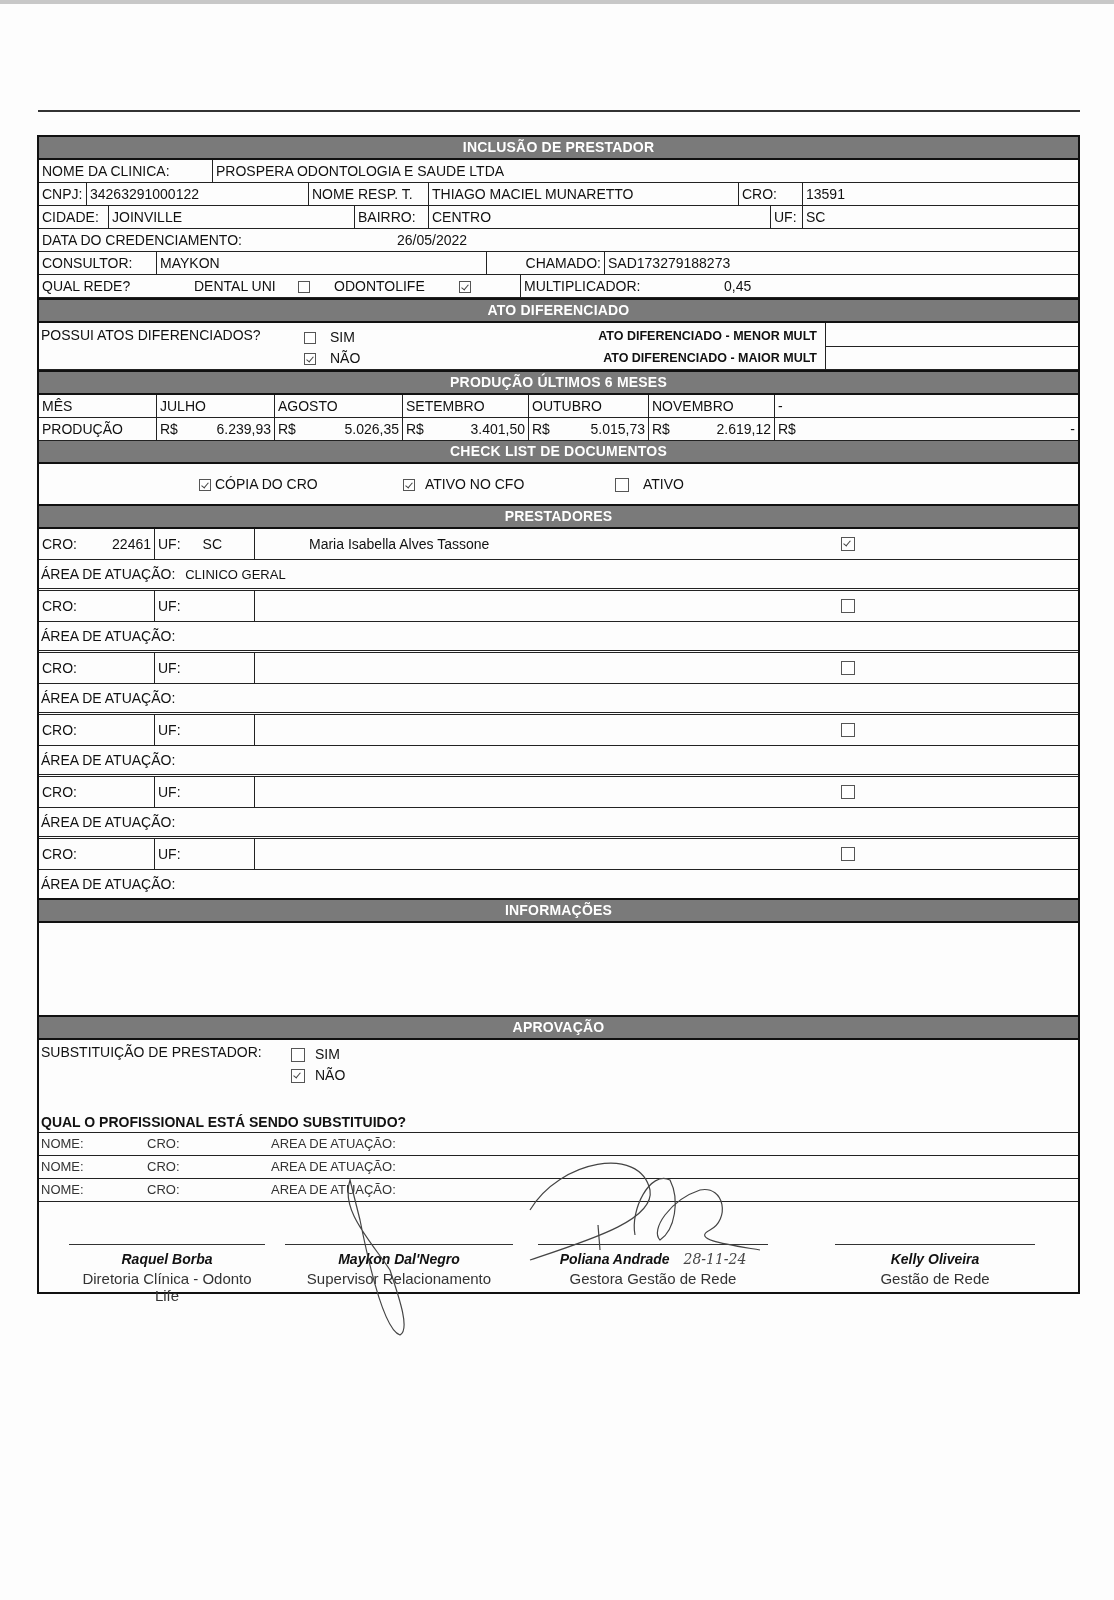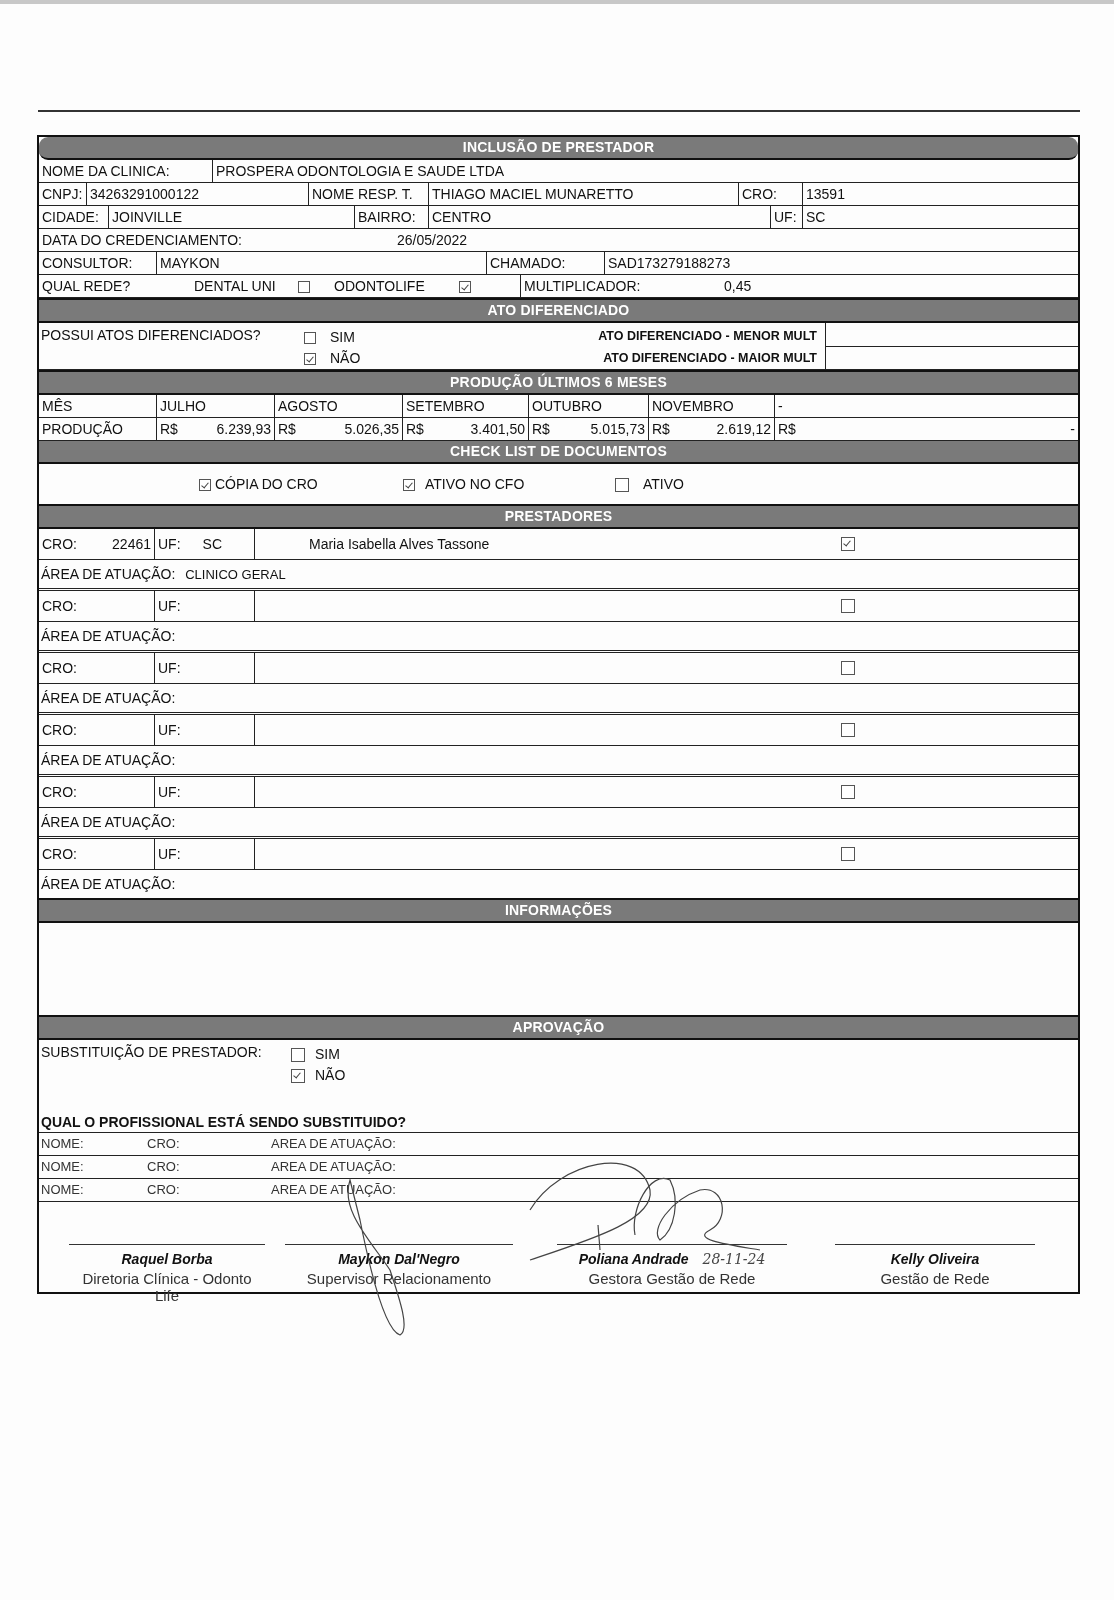--- a/index.html
+++ b/index.html
@@ -8,26 +8,26 @@
     font-family:"Liberation Sans", "DejaVu Sans", sans-serif; color:#111;
   }
   .topstrip { position:absolute; left:0; top:0; width:1114px; height:4px; background:#c8c8c8; }
   .topline { position:absolute; left:38px; top:110px; width:1042px; height:2px; background:#333; }
   .form { position:absolute; left:37px; top:135px; width:1043px; border:2px solid #111; box-sizing:border-box; }
   .hdr {
     background:#7a7a7a; color:#fff; font-weight:bold; text-align:center;
     font-size:14px; height:21px; line-height:21px; border-top:2px solid #111; border-bottom:2px solid #111;
     letter-spacing:0.2px;
   }
-  .hdr.first { border-top:none;border-radius:9px; }
+  .hdr.first { border-top:none; }
   .row { display:flex; border-bottom:1.5px solid #222; height:22px; font-size:14px; line-height:22px; }
   .cell { border-right:1.5px solid #222; padding:0 3px; white-space:nowrap; overflow:hidden; box-sizing:border-box; }
   .cell:last-child { border-right:none; }
   .c { text-align:left; }
-  .r { }
+  .r { text-align:right; }
   .grow { flex:1; }
   .cb {
     display:inline-block; width:12px; height:12px; border:1px solid #555; vertical-align:middle;
     position:relative; background:#fff; box-sizing:border-box; margin-right:4px;
   }
   .cb.on::after {
     content:""; position:absolute; left:3px; top:1px; width:3px; height:6px;
     border-right:1px solid #444; border-bottom:1px solid #444; transform:rotate(40deg);
   }
   .sm { font-size:13px; }
@@ -295,21 +295,21 @@
     <div class="sig" style="left:30px;width:196px">
       <div class="line"></div>
       <div class="n">Raquel Borba</div>
       <div class="t">Diretoria Clínica - Odonto Life</div>
     </div>
     <div class="sig" style="left:246px;width:228px">
       <div class="line"></div>
       <div class="n">Maykon Dal'Negro</div>
       <div class="t">Supervisor Relacionamento</div>
     </div>
-    <div class="sig" style="left:518px;width:230px">
+    <div class="sig" style="left:499px;width:230px">
       <div class="line"></div>
       <div class="n"><span>Poliana Andrade</span>
         <span style="font-family:'DejaVu Serif',serif;font-style:italic;font-weight:normal;color:#444;margin-left:10px">28-11-24</span></div>
       <div class="t">Gestora Gestão de Rede</div>
     </div>
     <div class="sig" style="left:796px;width:200px">
       <div class="line"></div>
       <div class="n">Kelly Oliveira</div>
       <div class="t">Gestão de Rede</div>
     </div>

